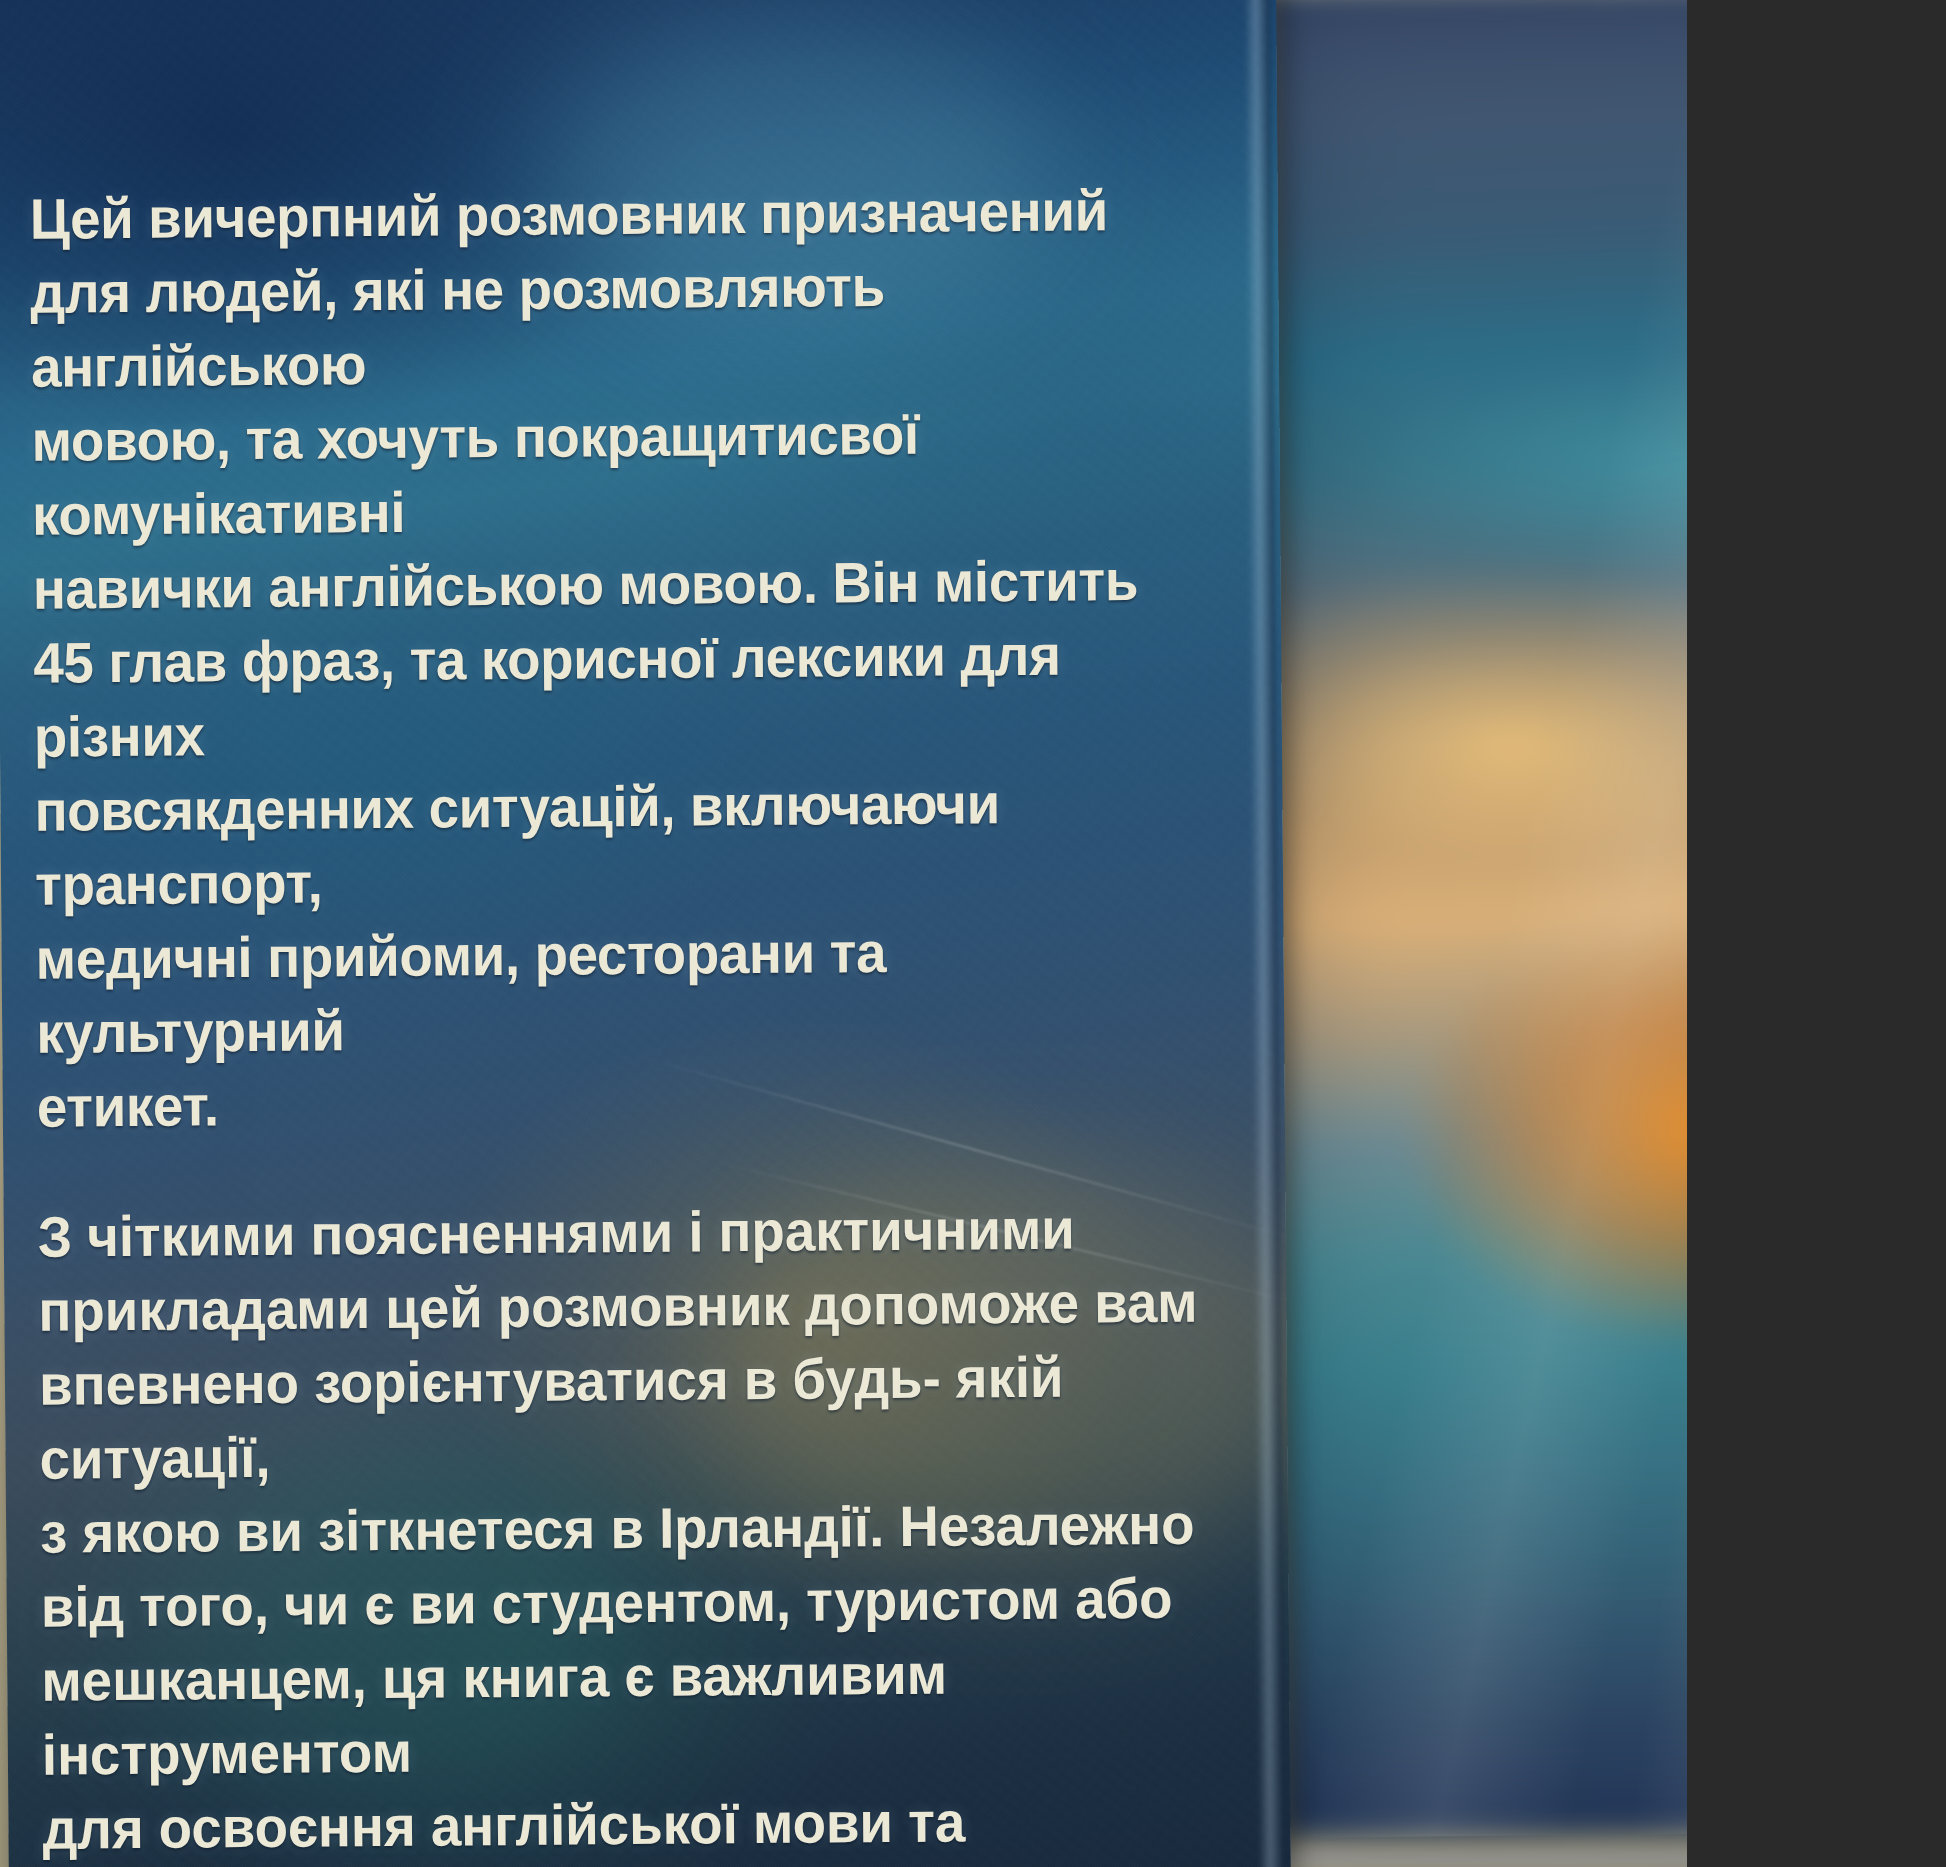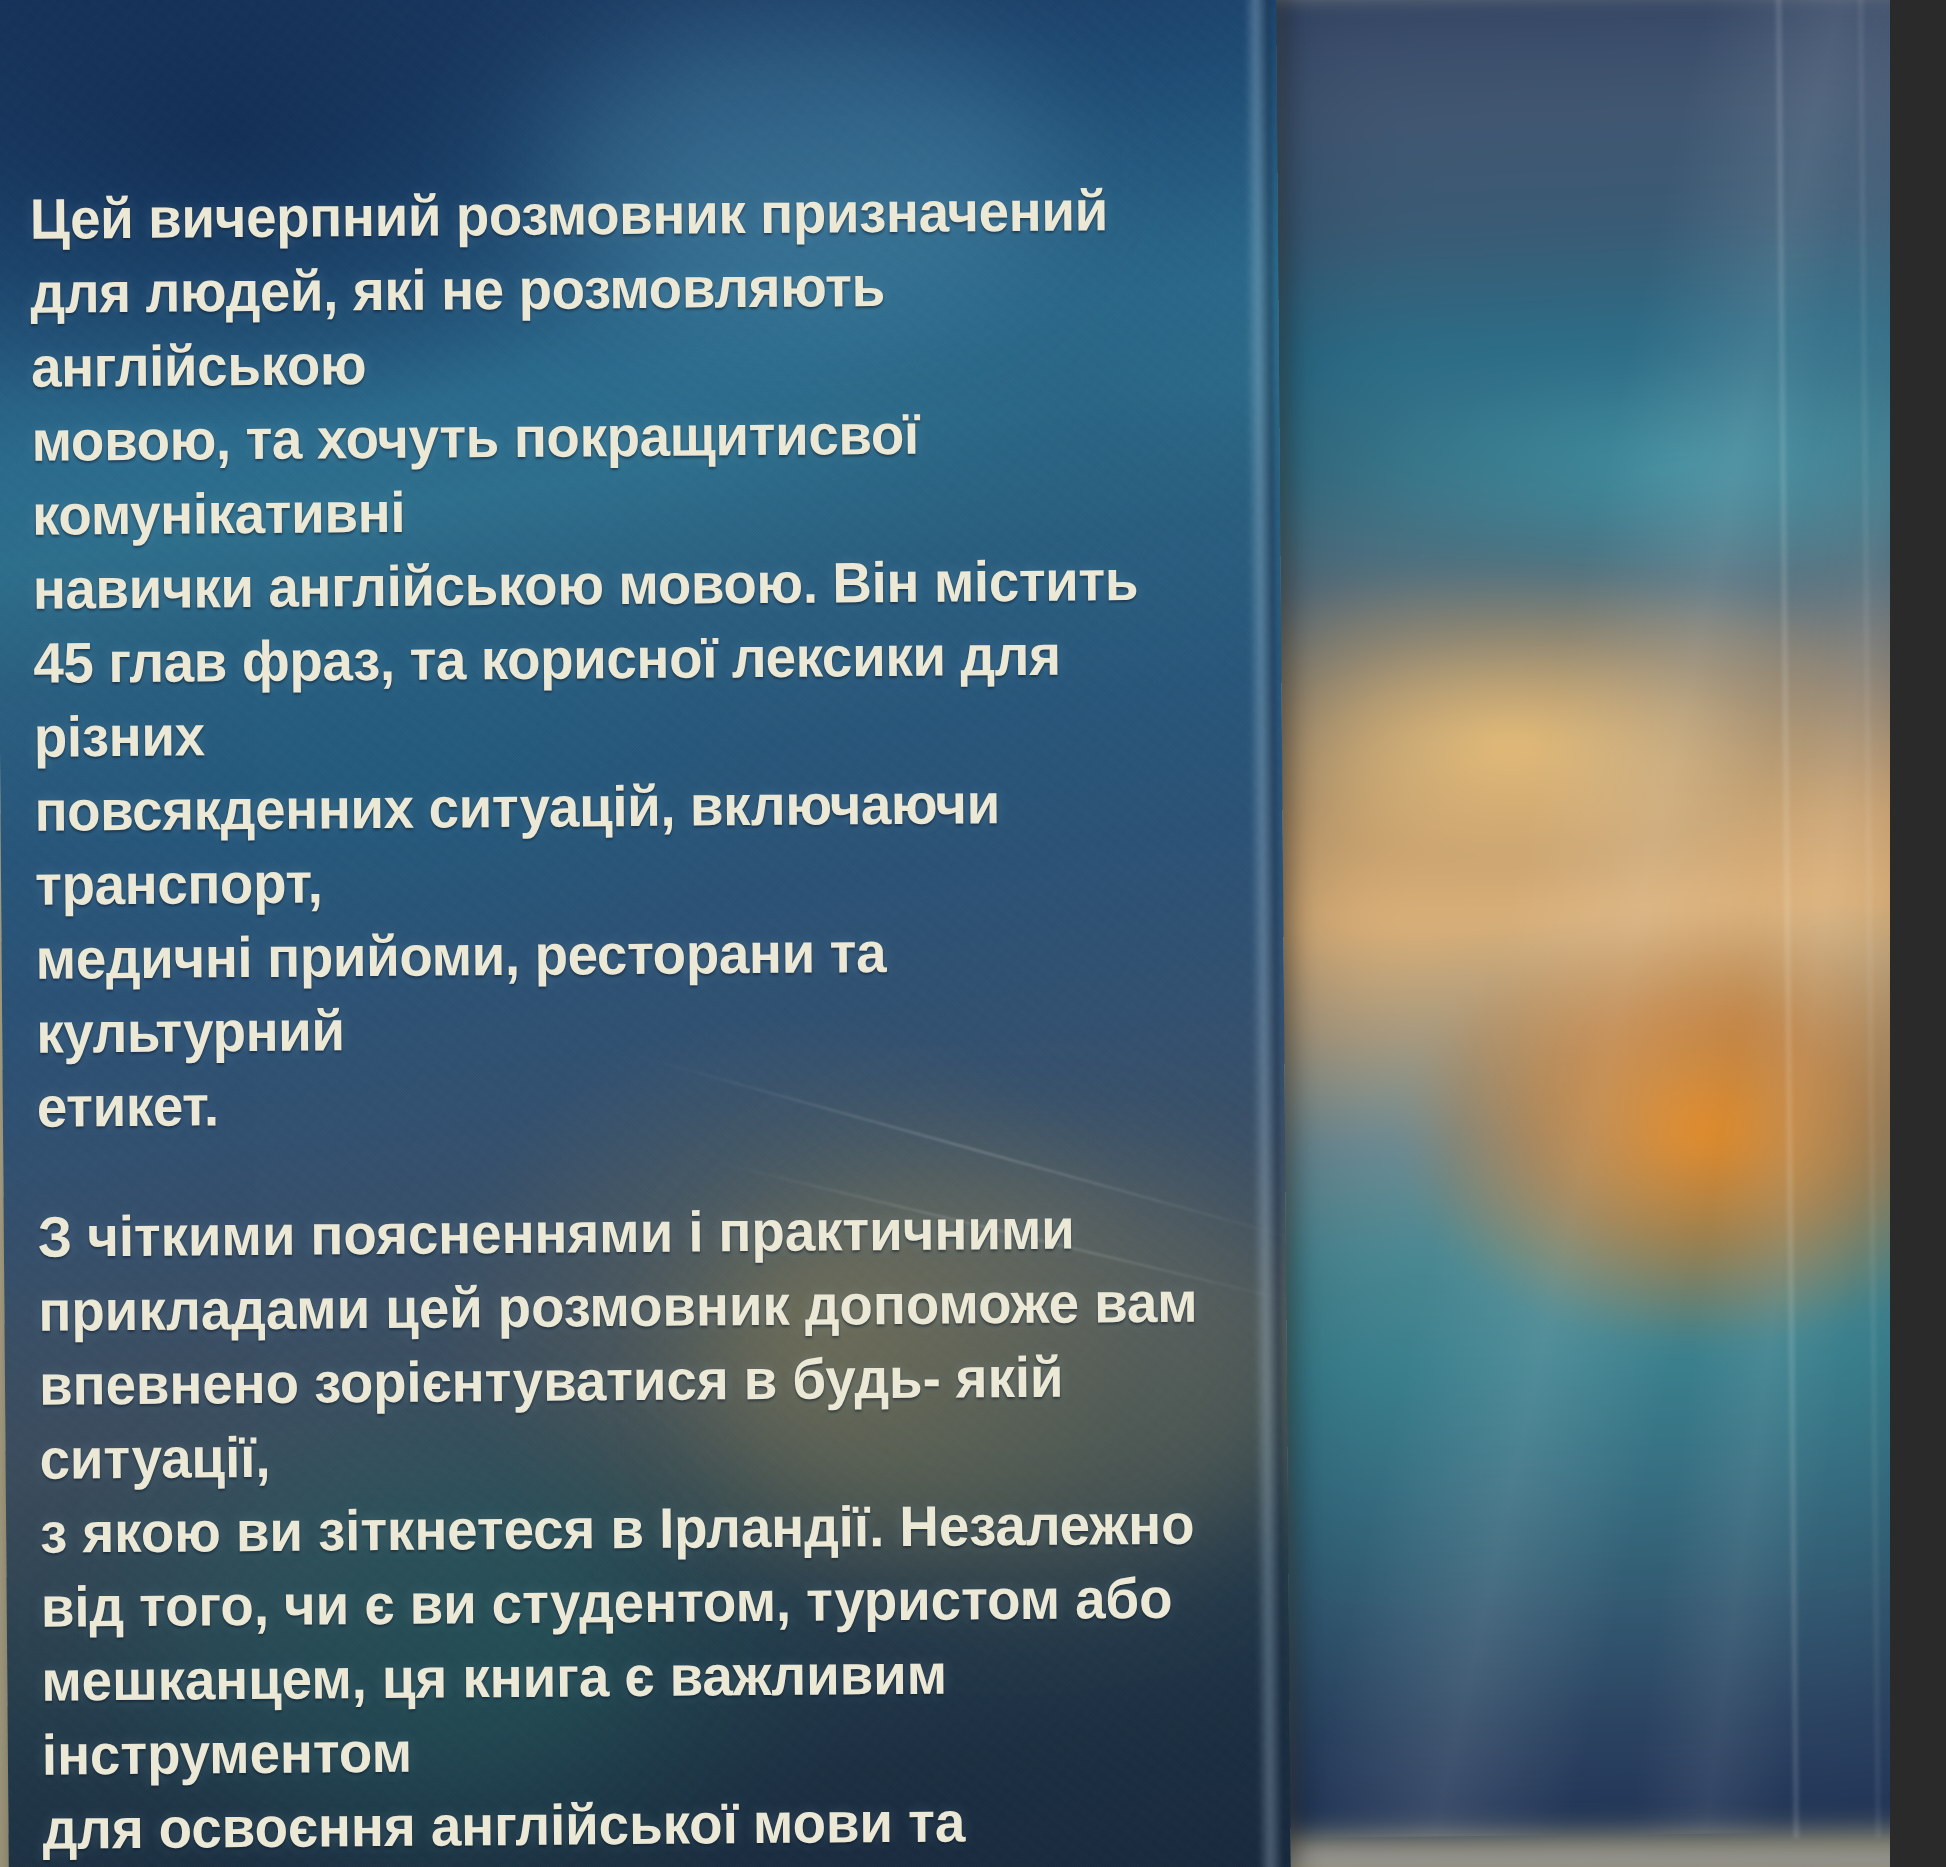--- a/index.html
+++ b/index.html
@@ -3,21 +3,21 @@
 <meta charset="utf-8">
 <title>Book Back Cover</title>
 <style>
   html, body {
     margin: 0;
     padding: 0;
     background: #2a2a2a;
   }
   #stage {
     position: relative;
-    width: 1890px;
+    width: 1687px;
     height: 1867px;
     overflow: hidden;
     font-family: "Liberation Sans", sans-serif;
     background: #b9b08e;
   }
 
   
   .desk {
     position: absolute;
     inset: 0;

